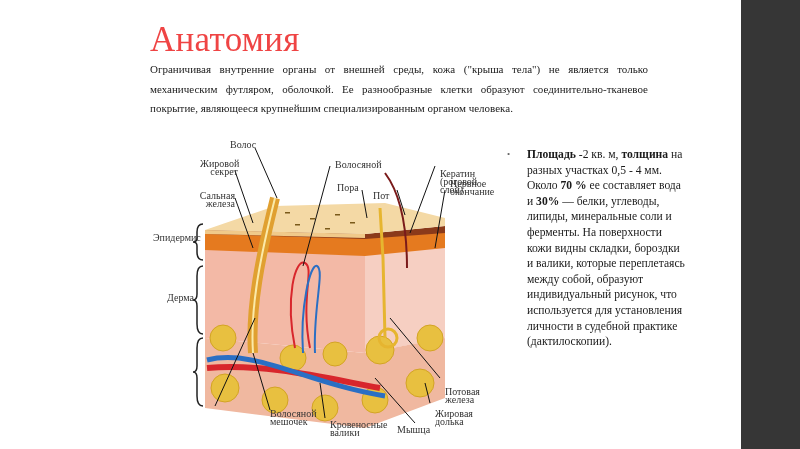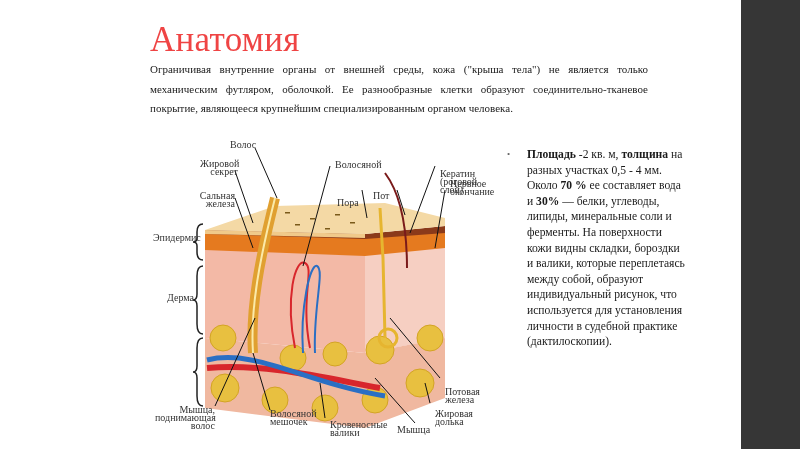--- a/index.html
+++ b/index.html
@@ -126,29 +126,28 @@
       <line x1="285" y1="265" x2="280" y2="245"></line>
       <line x1="295" y1="240" x2="245" y2="180"></line>
     </g>
   </svg>
 
   <div class="lbl" style="left:85px;top:3px;">Волос</div>
   <div class="lbl" style="left:55px;top:22px;width:38px;white-space:normal;">Жировой секрет</div>
   <div class="lbl" style="left:48px;top:54px;width:42px;white-space:normal;">Сальная железа</div>
   <div class="lbl" style="left:8px;top:96px;">Эпидермис</div>
   <div class="lbl" style="left:22px;top:156px;">Дерма</div>
-  <div class="lbl" style="left:10px;top:268px;width:60px;white-space:normal;">Мышца, поднимающая волос</div>
   <div class="lbl l" style="left:125px;top:272px;width:46px;white-space:normal;">Волосяной мешочек</div>
   <div class="lbl l" style="left:185px;top:283px;width:50px;white-space:normal;">Кровеносные валики</div>
   <div class="lbl l" style="left:252px;top:288px;">Мышца</div>
   <div class="lbl l" style="left:290px;top:272px;width:45px;white-space:normal;">Жировая долька</div>
   <div class="lbl l" style="left:300px;top:250px;width:40px;white-space:normal;">Потовая железа</div>
   <div class="lbl l" style="left:305px;top:42px;width:40px;white-space:normal;">Нервное окончание</div>
   <div class="lbl l" style="left:295px;top:32px;width:46px;white-space:normal;">Кератин (роговой слой)</div>
   <div class="lbl l" style="left:228px;top:54px;">Пот</div>
-  <div class="lbl l" style="left:192px;top:61px;">Пора</div>
+  <div class="lbl l" style="left:192px;top:46px;">Пора</div>
   <div class="lbl l" style="left:190px;top:23px;">Волосяной</div>
 </div>
 
 <div class="bullet-area">
   <span class="bullet-dot">•</span>
   <div class="bullet-text"><b>Площадь</b><span> -2 кв. м, </span><b>толщина</b><span> на разных участках 0,5 - 4 мм. Около </span><b>70 %</b><span> ее составляет вода и </span><b>30%</b><span> — белки, углеводы, липиды, минеральные соли и ферменты. На поверхности кожи видны складки, бороздки и валики, которые переплетаясь между собой, образуют индивидуальный рисунок, что используется для установления личности в судебной практике (дактилоскопии).</span></div>
 </div>
 
 </body></html>

